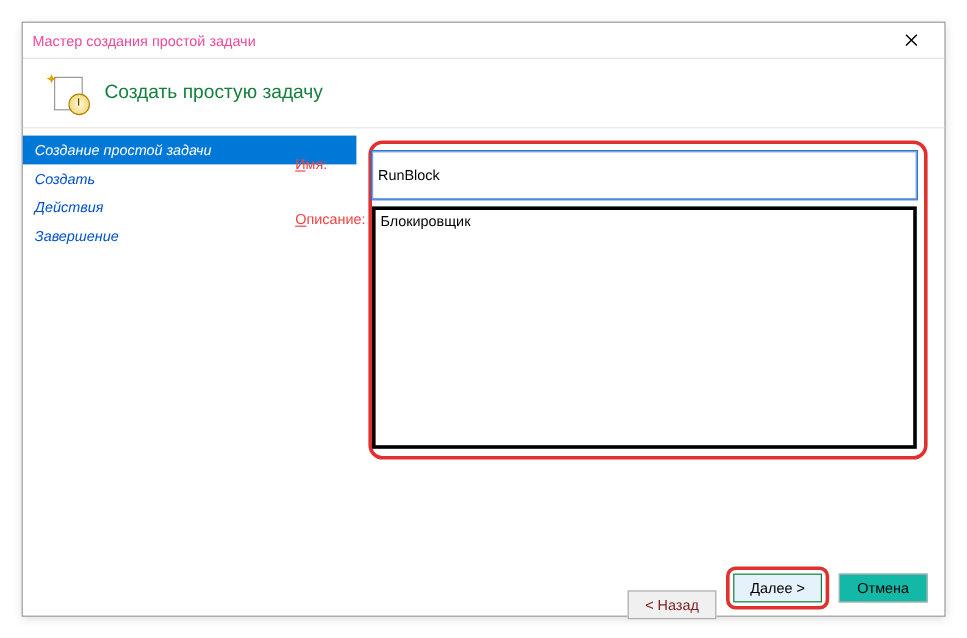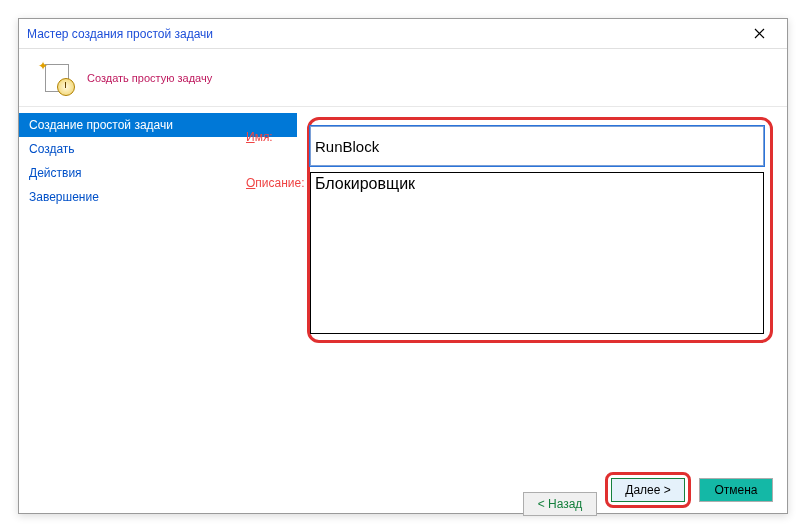--- a/index.html
+++ b/index.html
@@ -28,21 +28,21 @@
   .titlebar {
     height: 30px;
     display: flex;
     align-items: center;
     padding: 0 8px;
     border-bottom: 1px solid #e0e0e0;
   }
   .titlebar-text {
     flex: 1;
     font-size: 12px;
-    color: #1d4ed8;
+    color: #ec4899;
   }
   .close-btn {
     width: 40px;
     height: 28px;
     display: flex;
     align-items: center;
     justify-content: center;
     font-size: 14px;
     color: #000;
     cursor: pointer;
@@ -82,33 +82,34 @@
     width:1px; height:6px;
     background:#604000;
   }
   .header-icon .star {
     position:absolute;
     left:-3px; top:-3px;
     color:#e0a000;
     font-size:12px;
   }
   .header-title {
-    font-size: 11px;
-    color: #be185d;
+    font-size: 16px;
+    color: #15803d;
   }
   .body {
     flex: 1;
     display: flex;
     min-height: 0;
   }
   .sidebar {
     width: 278px;
     padding-top: 6px;
     display: flex;
     flex-direction: column;
+    font-style: italic;
   }
   .step {
     padding: 5px 10px 5px 10px;
     color: #0050c8;
     cursor: pointer;
     font-size: 12px;
   }
   .step.active {
     background: #0078d7;
     color: #fff;
@@ -145,29 +146,29 @@
     color: #ef4444;
   }
   .field-label .u { text-decoration: underline; }
   .name-input {
     flex: 1;
     height: 22px;
     border: 1px solid #7a9fd6;
     outline: 1px solid #2a74da;
     padding: 19px 4px;
     font-family: inherit;
-    font-size: 15px;
+    font-size: 12px;
   }
   .desc-input {
     flex: 1;
-    height: 162px;
-    border: 1px solid #000000;
+    height: 202px;
+    border: 3px solid #000000;
     padding: 2px 4px;
     font-family: inherit;
-    font-size: 16px;
+    font-size: 12px;
     resize: none;
   }
   .footer {
     height: 46px;
     display: flex;
     align-items: center;
     justify-content: flex-end;
     gap: 8px;
     padding-right: 14px;
   }
@@ -175,21 +176,21 @@
     min-width: 74px;
     height: 24px;
     border: 1px solid #adadad;
     background: #14b8a6;
     font-family: inherit;
     font-size: 12px;
     cursor: pointer;
     padding: 0 10px;
   }
   .btn:disabled {
-    color: #15803d;
+    color: #7f1d1d;
     background: #f0f0f0;
     cursor: default;
     margin-top: 28px;
   }
   .btn-highlight {
     border: 3px solid #e03030;
     border-radius: 8px;
     padding: 3px;
     display: inline-flex;
   }

